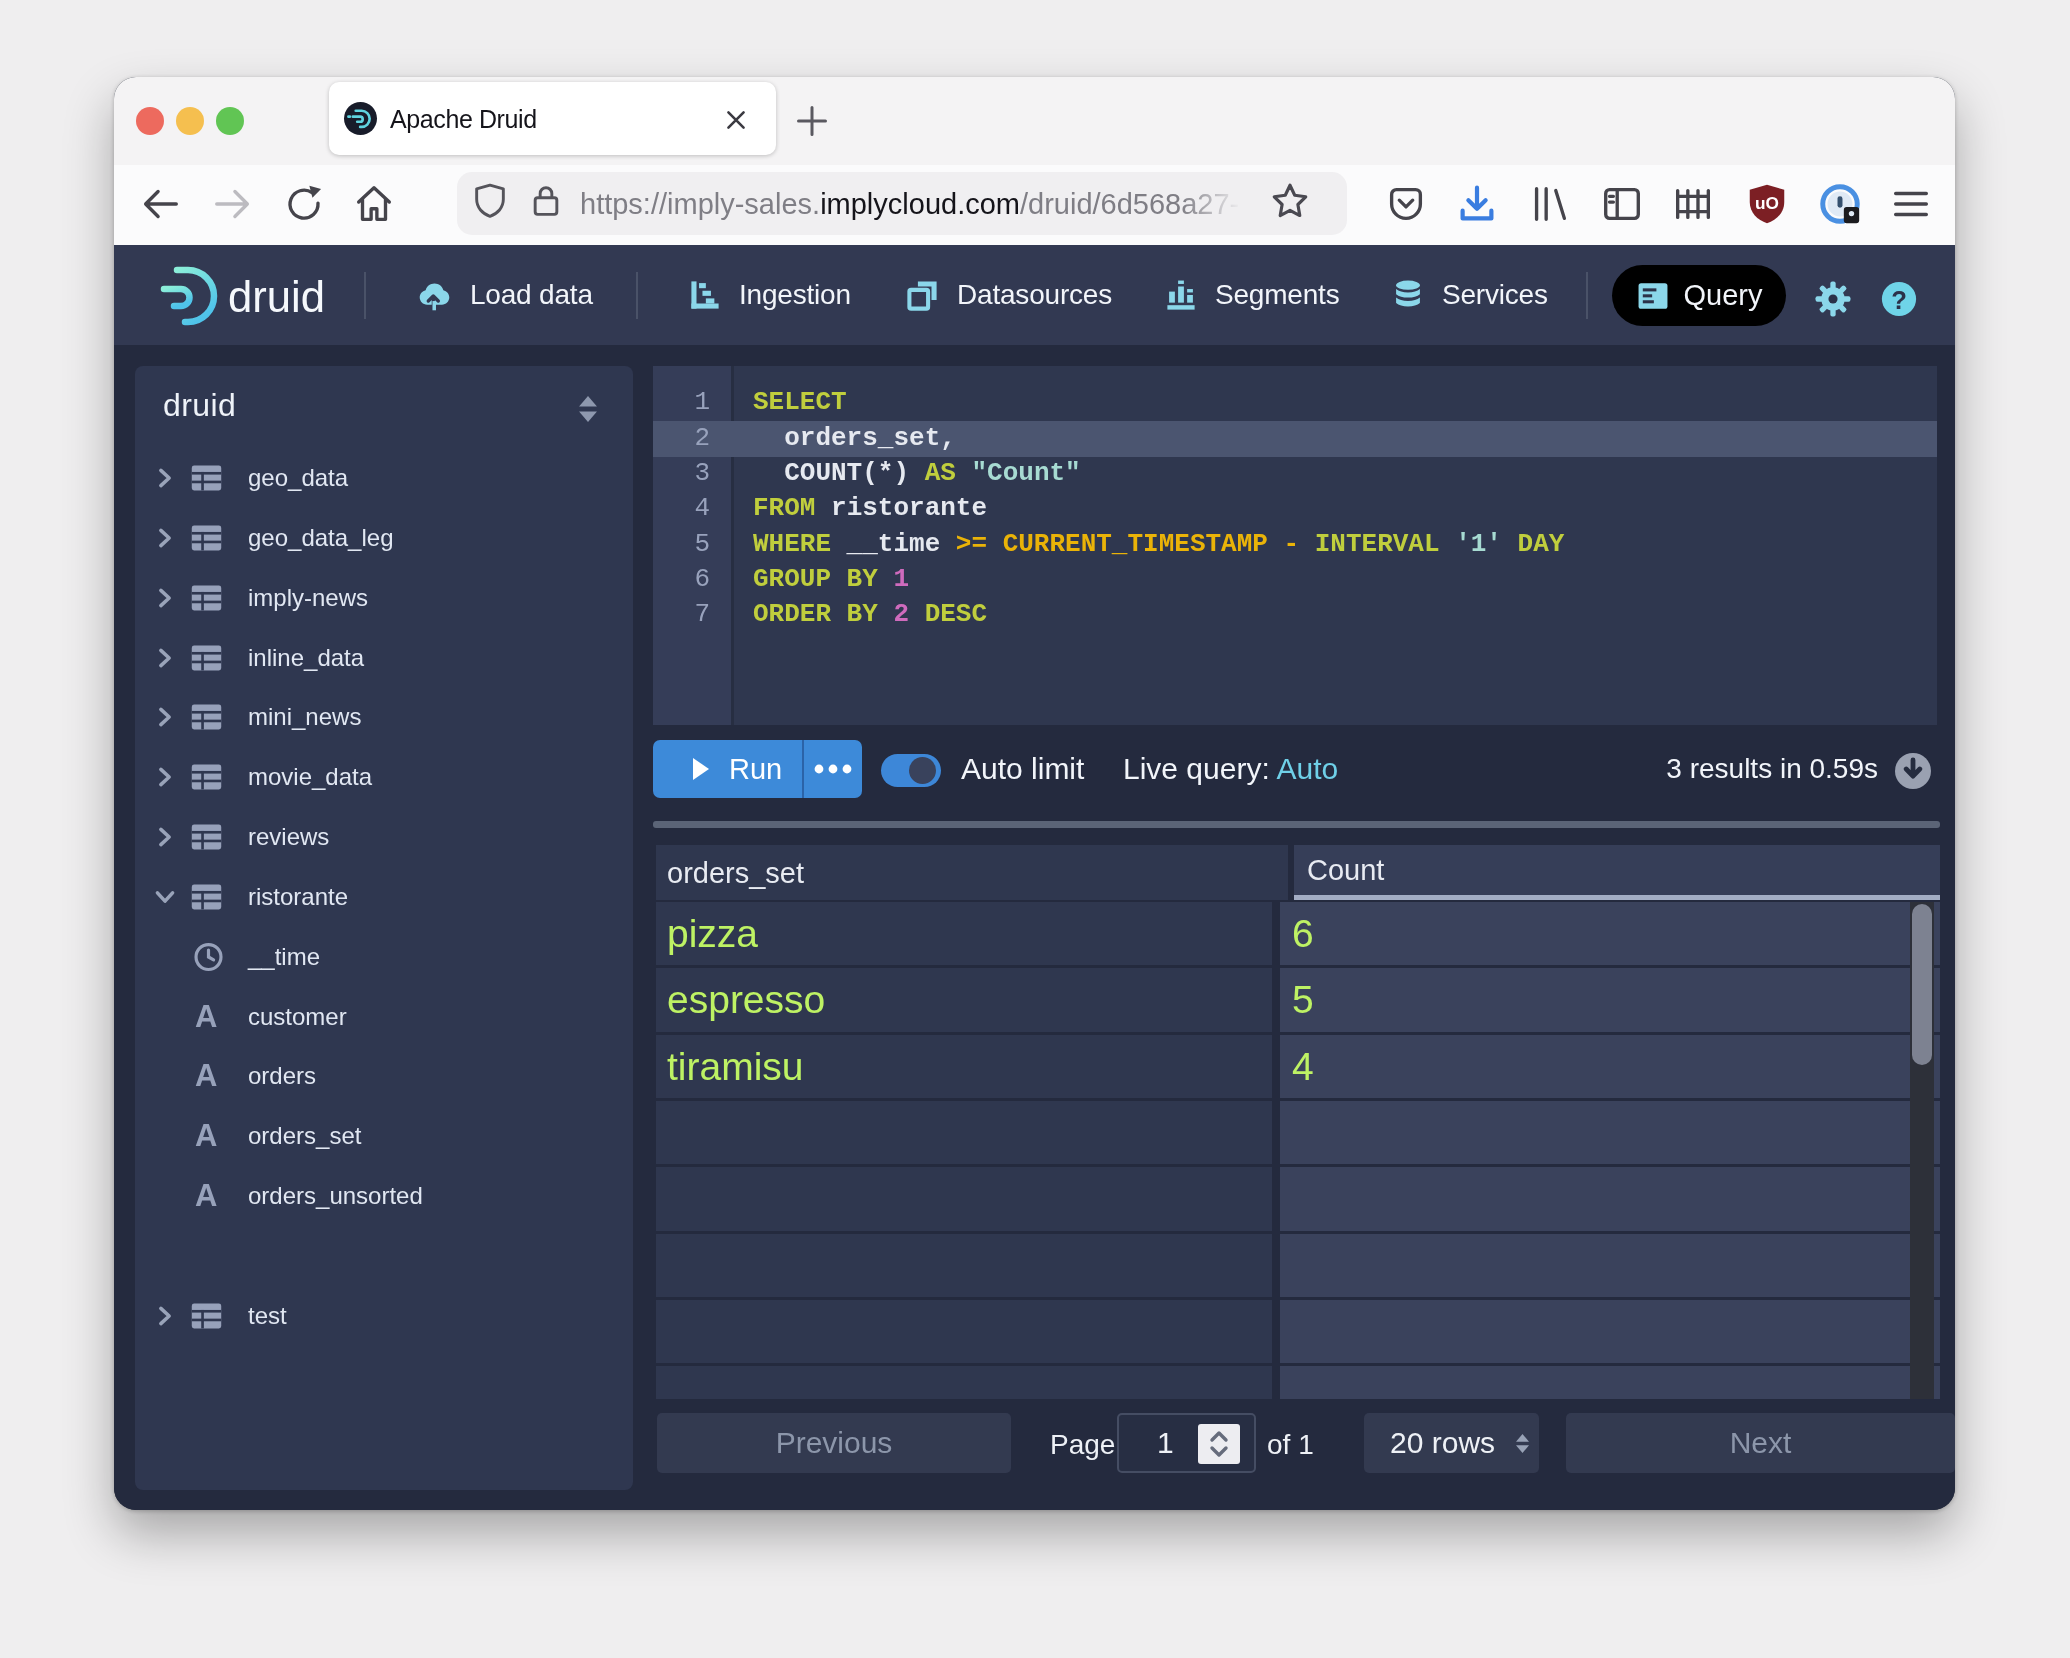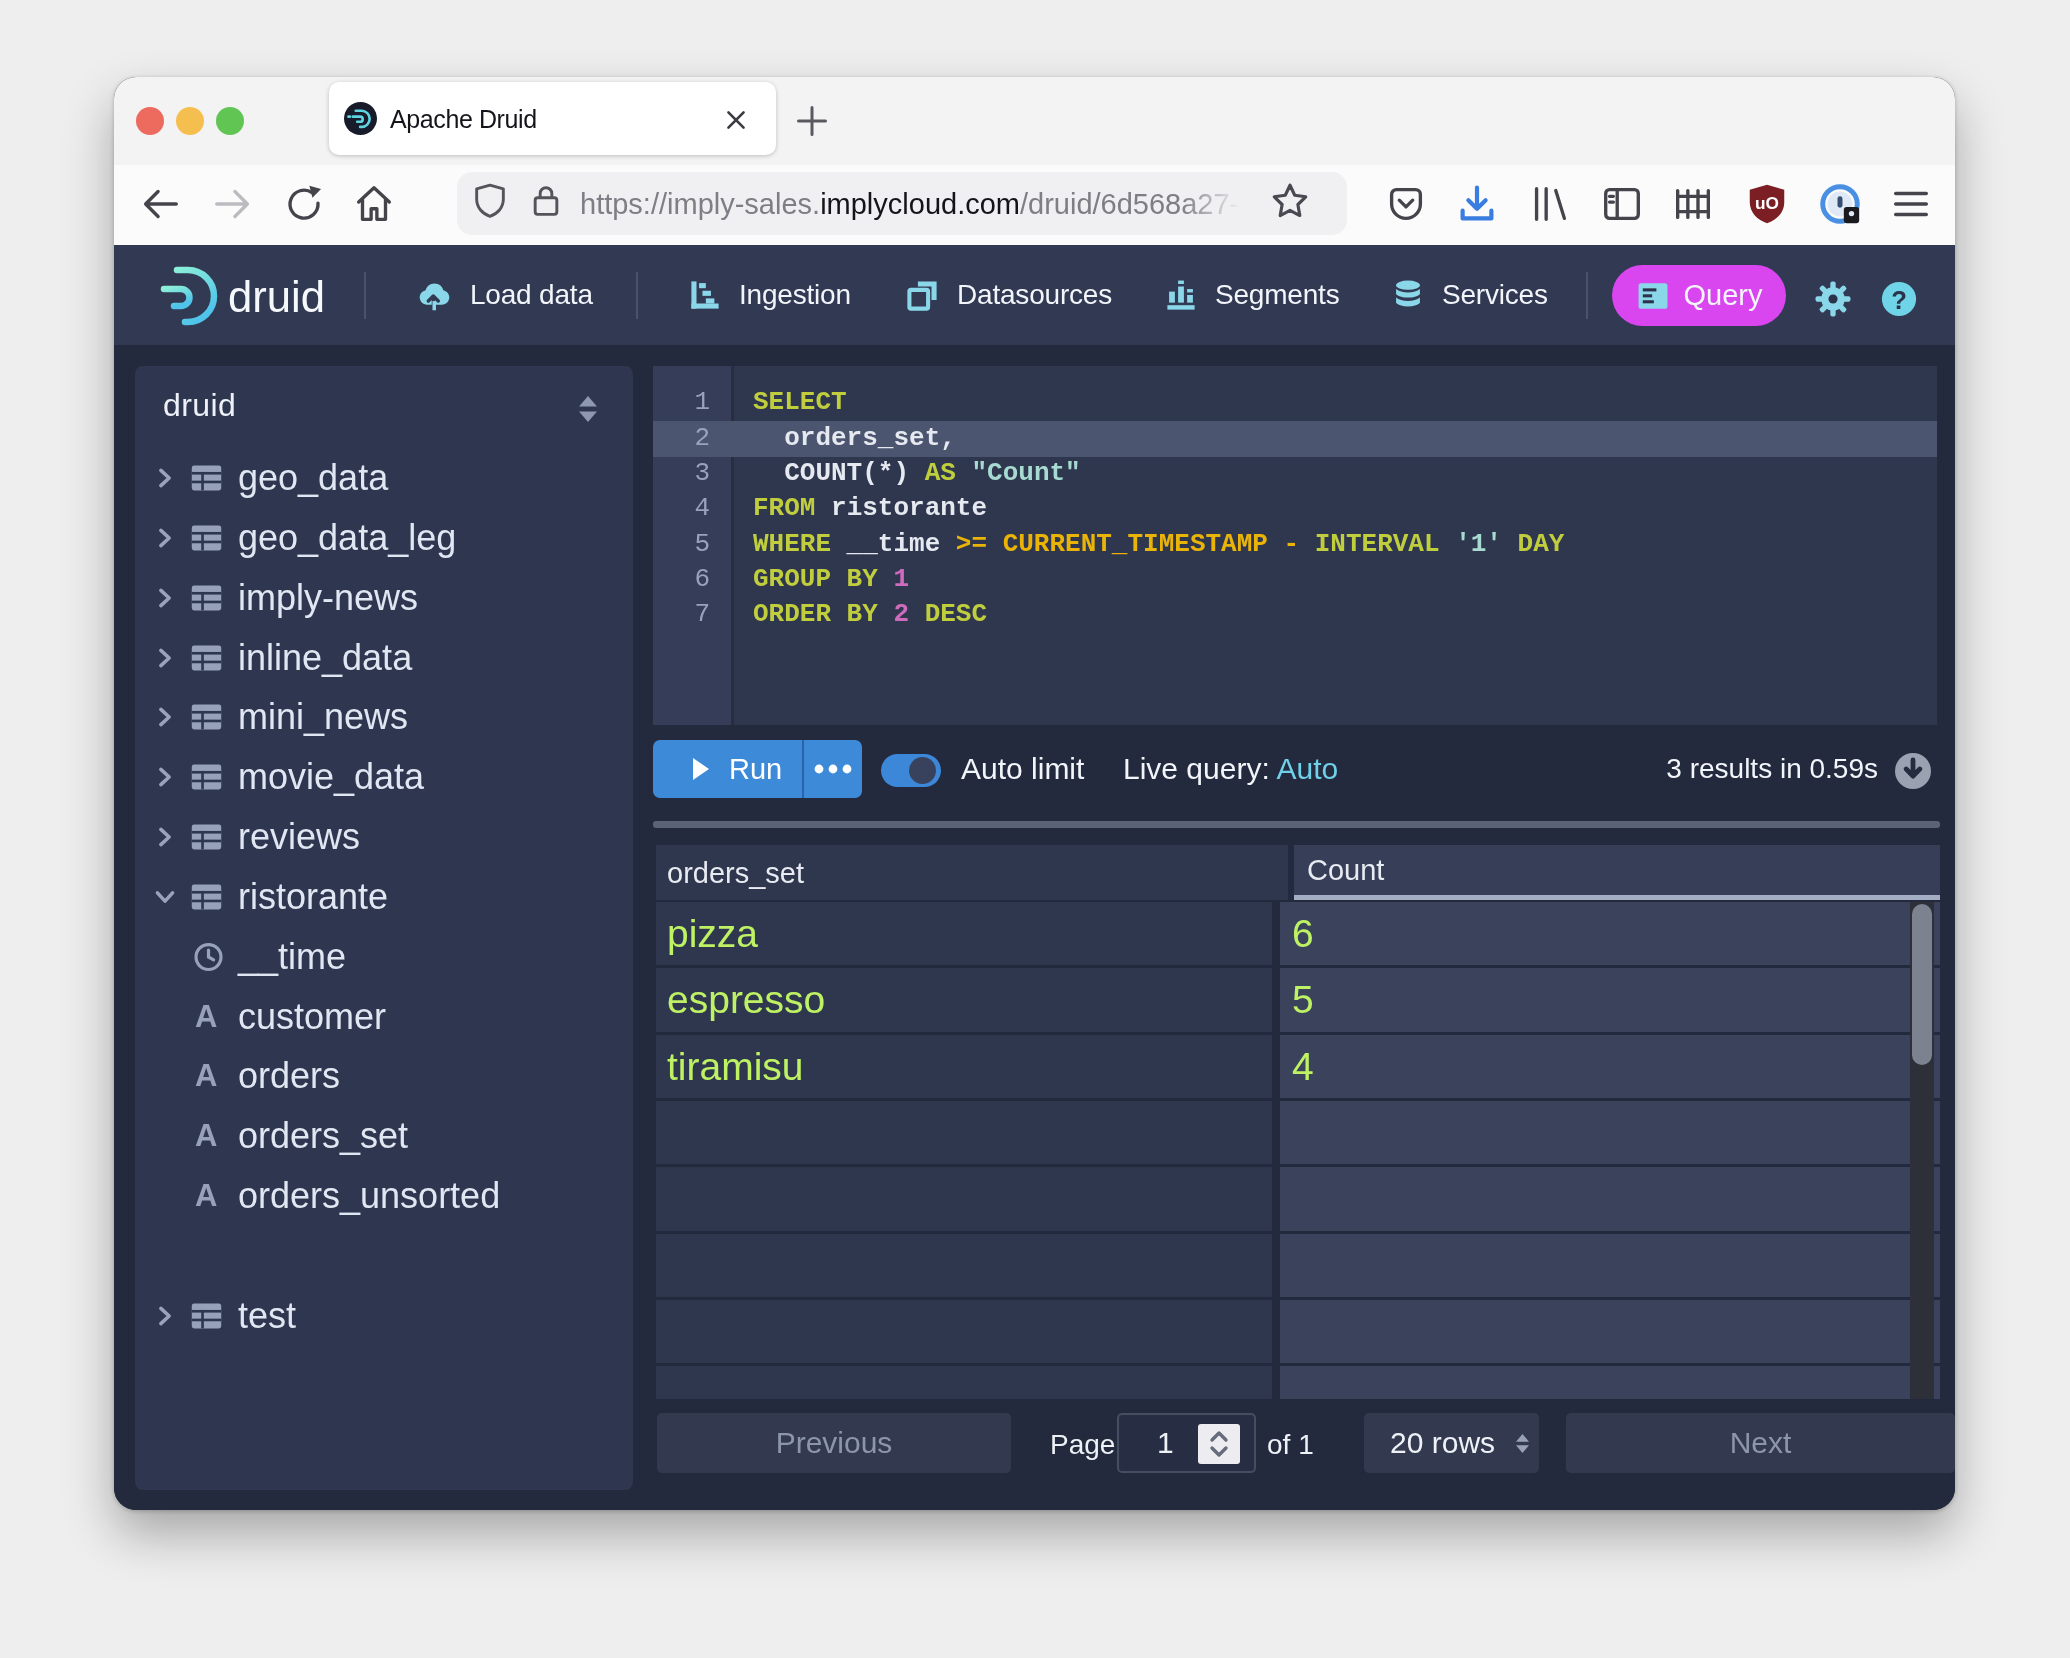--- a/index.html
+++ b/index.html
@@ -20,26 +20,26 @@
   #toolbar { position:absolute; left:0; top:88px; width:100%; height:80px; background:#fbfbfc; }
   #urlbar { position:absolute; left:343px; top:95px; width:890px; height:63px; background:#f0eff1; border-radius:15px; }
   #urltext { position:absolute; left:123px; top:50%; transform:translateY(-50%); font-size:29px; color:#15141a; white-space:nowrap; }
   .ugray { color:#7f7e85; }
   .tbico { position:absolute; top:16px; }
   
   #app { position:absolute; left:0; top:168px; width:1841px; height:1265px; background:#242a3e; }
   #appheader { position:absolute; left:0; top:0; width:100%; height:100px; background:#323952; }
   .nav { position:absolute; top:0; height:100px; display:flex; align-items:center; gap:17px; color:#f2f5fa; font-size:28px; letter-spacing:-0.2px; }
   .navsep { position:absolute; top:27px; width:2px; height:47px; background:#4a5268; }
-  #querypill { position:absolute; left:1498px; top:20px; width:174px; height:61px; background:#d946ef; border-radius:31px; display:flex; align-items:center; justify-content:center; gap:14px; color:#f2f5fa; font-size:29px; }
+  #querypill { position:absolute; left:1498px; top:20px; width:174px; height:61px; background:#000000; border-radius:31px; display:flex; align-items:center; justify-content:center; gap:14px; color:#f2f5fa; font-size:29px; }
   
   #sidebar { position:absolute; left:21px; top:121px; width:498px; height:1124px; background:#2f3750; border-radius:8px; }
   #sbtitle { position:absolute; left:28px; top:21px; font-size:32px; letter-spacing:0.4px; color:#eef2f8; }
   .trow { position:absolute; left:0; width:100%; height:60px; }
-  .tlabel { position:absolute; left:103px; top:50%; transform:translateY(-50%); color:#e1e7f2; font-size:36px; white-space:nowrap; }
+  .tlabel { position:absolute; left:113px; top:50%; transform:translateY(-50%); color:#e1e7f2; font-size:24px; white-space:nowrap; }
   .ticon { position:absolute; left:56px; top:50%; transform:translateY(-50%); }
   .tchev { position:absolute; left:19px; top:50%; transform:translateY(-50%); }
   .aicon { position:absolute; left:60px; top:50%; transform:translateY(-50%); color:#97a1ba; font-size:31px; font-weight:bold; }
   
   #editor { position:absolute; left:539px; top:121px; width:1284px; height:359px; background:#2f374f; overflow:hidden; }
   #gutter { position:absolute; left:0; top:0; width:81px; height:100%; background:#353d58; border-right:3px solid #272e42; }
   #activeline { position:absolute; left:0px; top:55px; width:1284px; height:36px; background:#4b5570; z-index:1; }
   .lnum { position:absolute; left:0; width:57px; text-align:right; color:#98a2bc; font-family:"Liberation Mono",monospace; font-size:26px; line-height:35.4px; z-index:2; }
   .cline { position:absolute; left:100px; font-family:"Liberation Mono",monospace; font-size:26px; line-height:35.4px; white-space:pre; color:#e6e9f0; z-index:2; font-weight:bold; }
   .kw { color:#c0ce3d; } .op { color:#eab308; } .num { color:#cf6bbd; } .str { color:#a7dbd2; }

